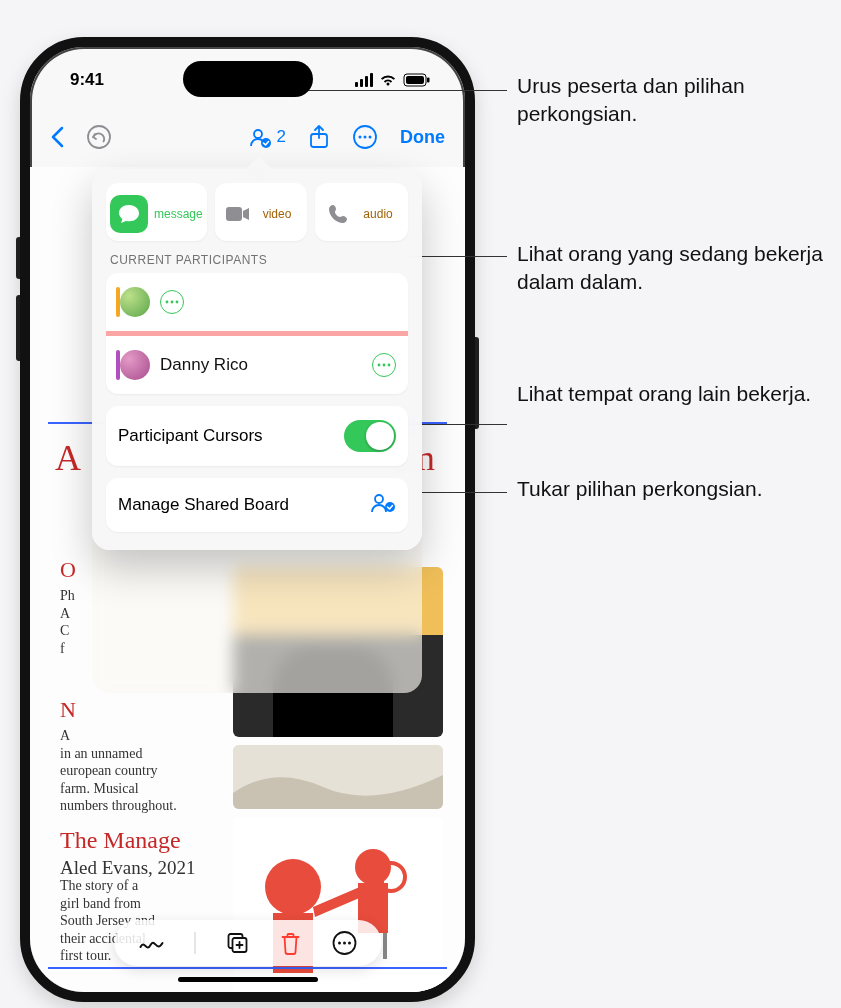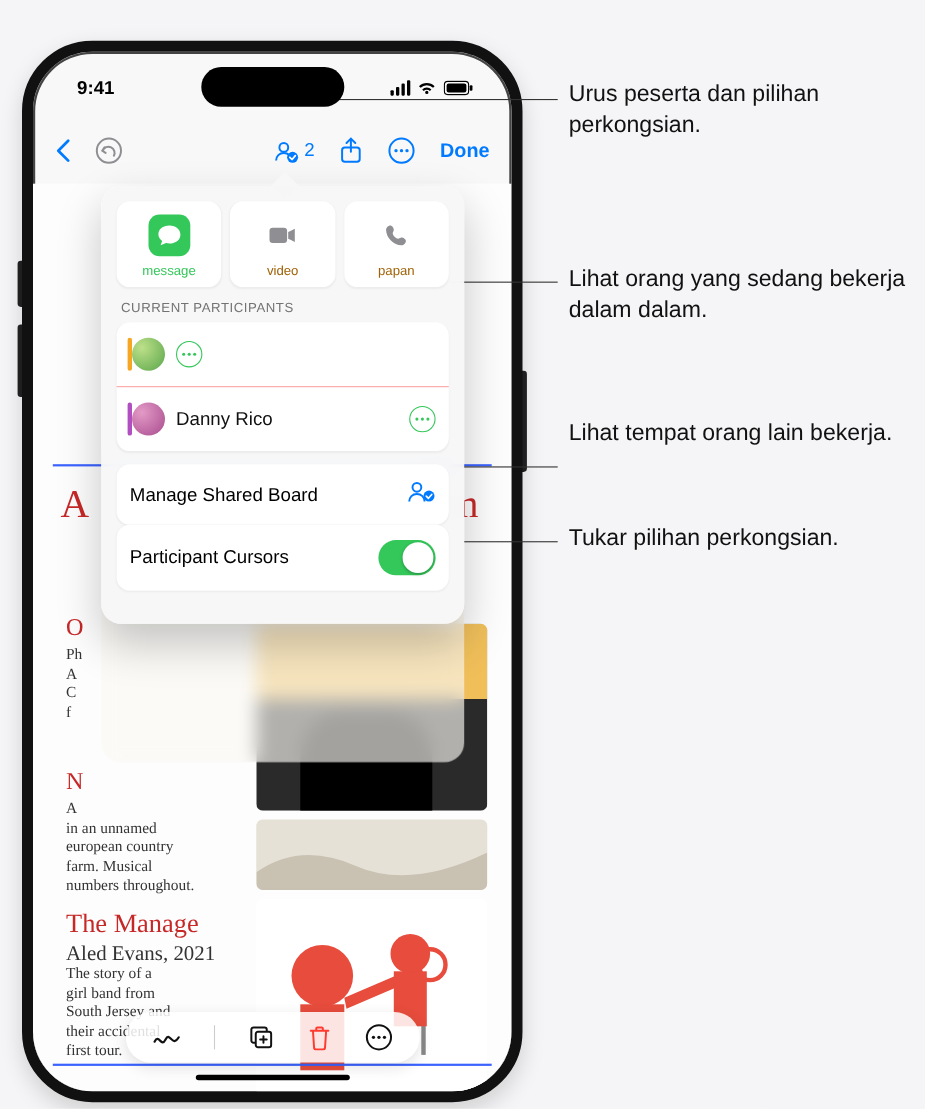--- a/index.html
+++ b/index.html
@@ -168,21 +168,21 @@
     border-top-left-radius:3px;
   }
   .contact-row {
     display:flex; gap:8px; margin-bottom:12px;
   }
   .contact-btn {
     flex:1;
     background:#fff;
     border-radius:12px;
     padding:12px 4px 8px;
-    display:flex; flex-direction:column; align-items:center; gap:6px;
+    display:flex; align-items:center; gap:6px;
     box-shadow: 0 1px 2px rgba(0,0,0,.05);
   }
   .contact-btn.primary { }
   .contact-btn.primary .ci-wrap { background:#34c759; }
   .contact-btn .ci-wrap {
     width:38px;height:38px;border-radius:10px;
     display:flex;align-items:center;justify-content:center;
     color:#fff;
   }
   .contact-btn.gray .ci-wrap { color:#8e8e93; }
@@ -196,21 +196,21 @@
   .card {
     background:#fff; border-radius:12px;
     box-shadow: 0 1px 2px rgba(0,0,0,.05);
     margin-bottom:12px;
   }
   .participant-row {
     display:flex; align-items:center;
     padding:12px 12px 12px 10px;
     gap:10px;
   }
-  .participant-row + .participant-row { border-top:1px solid #fca5a5; }
+  .participant-row + .participant-row { border-top:5px solid #fca5a5; }
   .avatar-wrap { position:relative; width:34px; height:34px; }
   .avatar {
     width:30px; height:30px; border-radius:50%;
     position:absolute; right:0; top:2px;
   }
   .presence {
     position:absolute; left:0; top:2px; bottom:2px;
     width:4px; border-radius:3px;
   }
   .p-name { flex:1; font-size:17px; color:#111; }
@@ -443,21 +443,21 @@
               </svg>
           </span>
           <span class="contact-label">video</span>
         </div>
         <div class="contact-btn gray">
           <span class="ci-wrap">
             <svg width="20" height="20" viewBox="0 0 20 20">
                 <path d="M5 1C3 1 1 3 1 5c0 7 7 14 14 14 2 0 4-2 4-4 0-1-2-3-4-3-1 0-2 1-3 1-2 0-5-3-5-5 0-1 1-2 1-3 0-2-2-4-3-4z" fill="#8e8e93"></path>
               </svg>
           </span>
-          <span class="contact-label">papan</span>
+          <span class="contact-label">audio</span>
         </div>
       </div>
 
       <div class="section-title">CURRENT PARTICIPANTS</div>
       <div class="card">
         <div class="participant-row">
           <div class="avatar-wrap">
             <div class="presence" style="background:#f5a623"></div>
             <div class="avatar" style="background:radial-gradient(circle at 30% 30%, #bde08a, #5aa64a)"></div>
           </div>
@@ -478,42 +478,42 @@
           <span class="more-dot">
             <svg width="14" height="4" viewBox="0 0 14 4">
                 <circle cx="2" cy="2" r="1.4" fill="#34c759"></circle>
                 <circle cx="7" cy="2" r="1.4" fill="#34c759"></circle>
                 <circle cx="12" cy="2" r="1.4" fill="#34c759"></circle>
               </svg>
           </span>
         </div>
       </div>
 
+      <div class="card">
+        <div class="toggle-row">
+          <span class="label">Participant Cursors</span>
+          <div class="switch">
+              <div class="knob"></div>
+            </div>
+        </div>
+      </div>
+
       <div class="card" style="margin-bottom:0">
         <div class="manage-row">
           <span class="label">Manage Shared Board</span>
           <span class="manage-icon">
             <svg width="26" height="22" viewBox="0 0 26 22">
                 <circle cx="9" cy="7" r="4" fill="none" stroke="#007aff" stroke-width="1.8"></circle>
                 <path d="M2 20c0-4 3-7 7-7s7 3 7 7" fill="none" stroke="#007aff" stroke-width="1.8"></path>
                 <circle cx="20" cy="15" r="5" fill="#007aff"></circle>
                 <path d="M17.5 15l2 2 3-3.5" stroke="#fff" stroke-width="1.5" fill="none" stroke-linecap="round" stroke-linejoin="round"></path>
               </svg>
           </span>
         </div>
       </div>
-
-      <div class="card">
-        <div class="toggle-row">
-          <span class="label">Participant Cursors</span>
-          <div class="switch">
-              <div class="knob"></div>
-            </div>
-        </div>
-      </div>
     </div>
 
     <div class="home-indicator"></div>
   </div>
 </div>
 
 <div class="callout-line" style="top:90px; left:257px; width:250px;"></div>
 <div class="callout" style="top:72px; left:517px;">Urus peserta dan pilihan perkongsian.</div>
 
 <div class="callout-line" style="top:256px; left:292px; width:215px;"></div>

